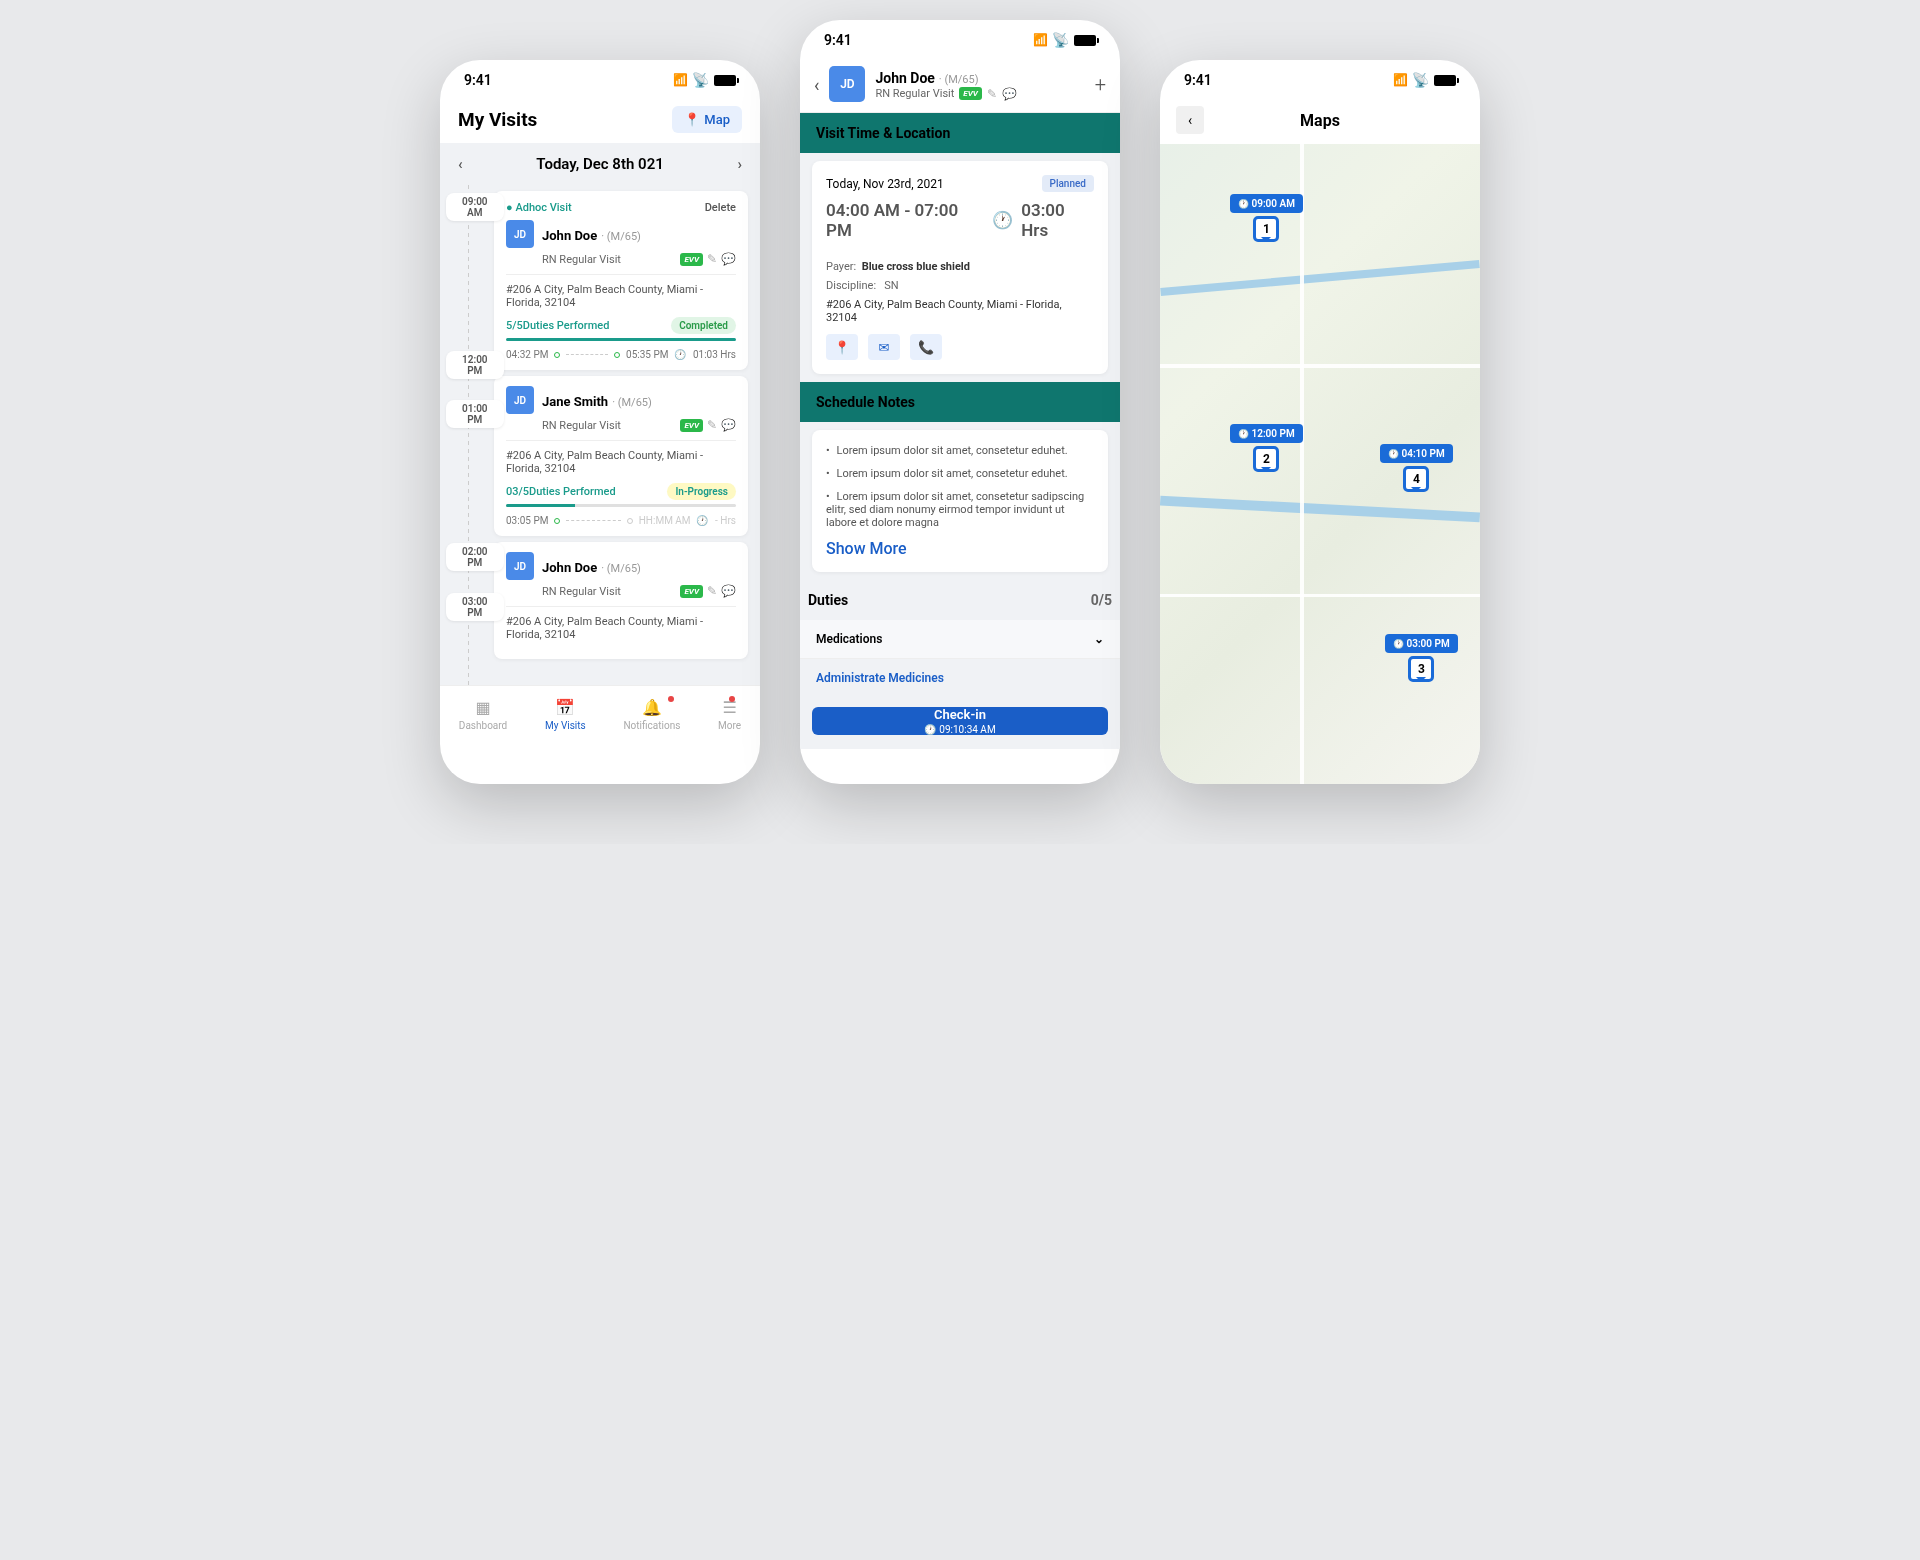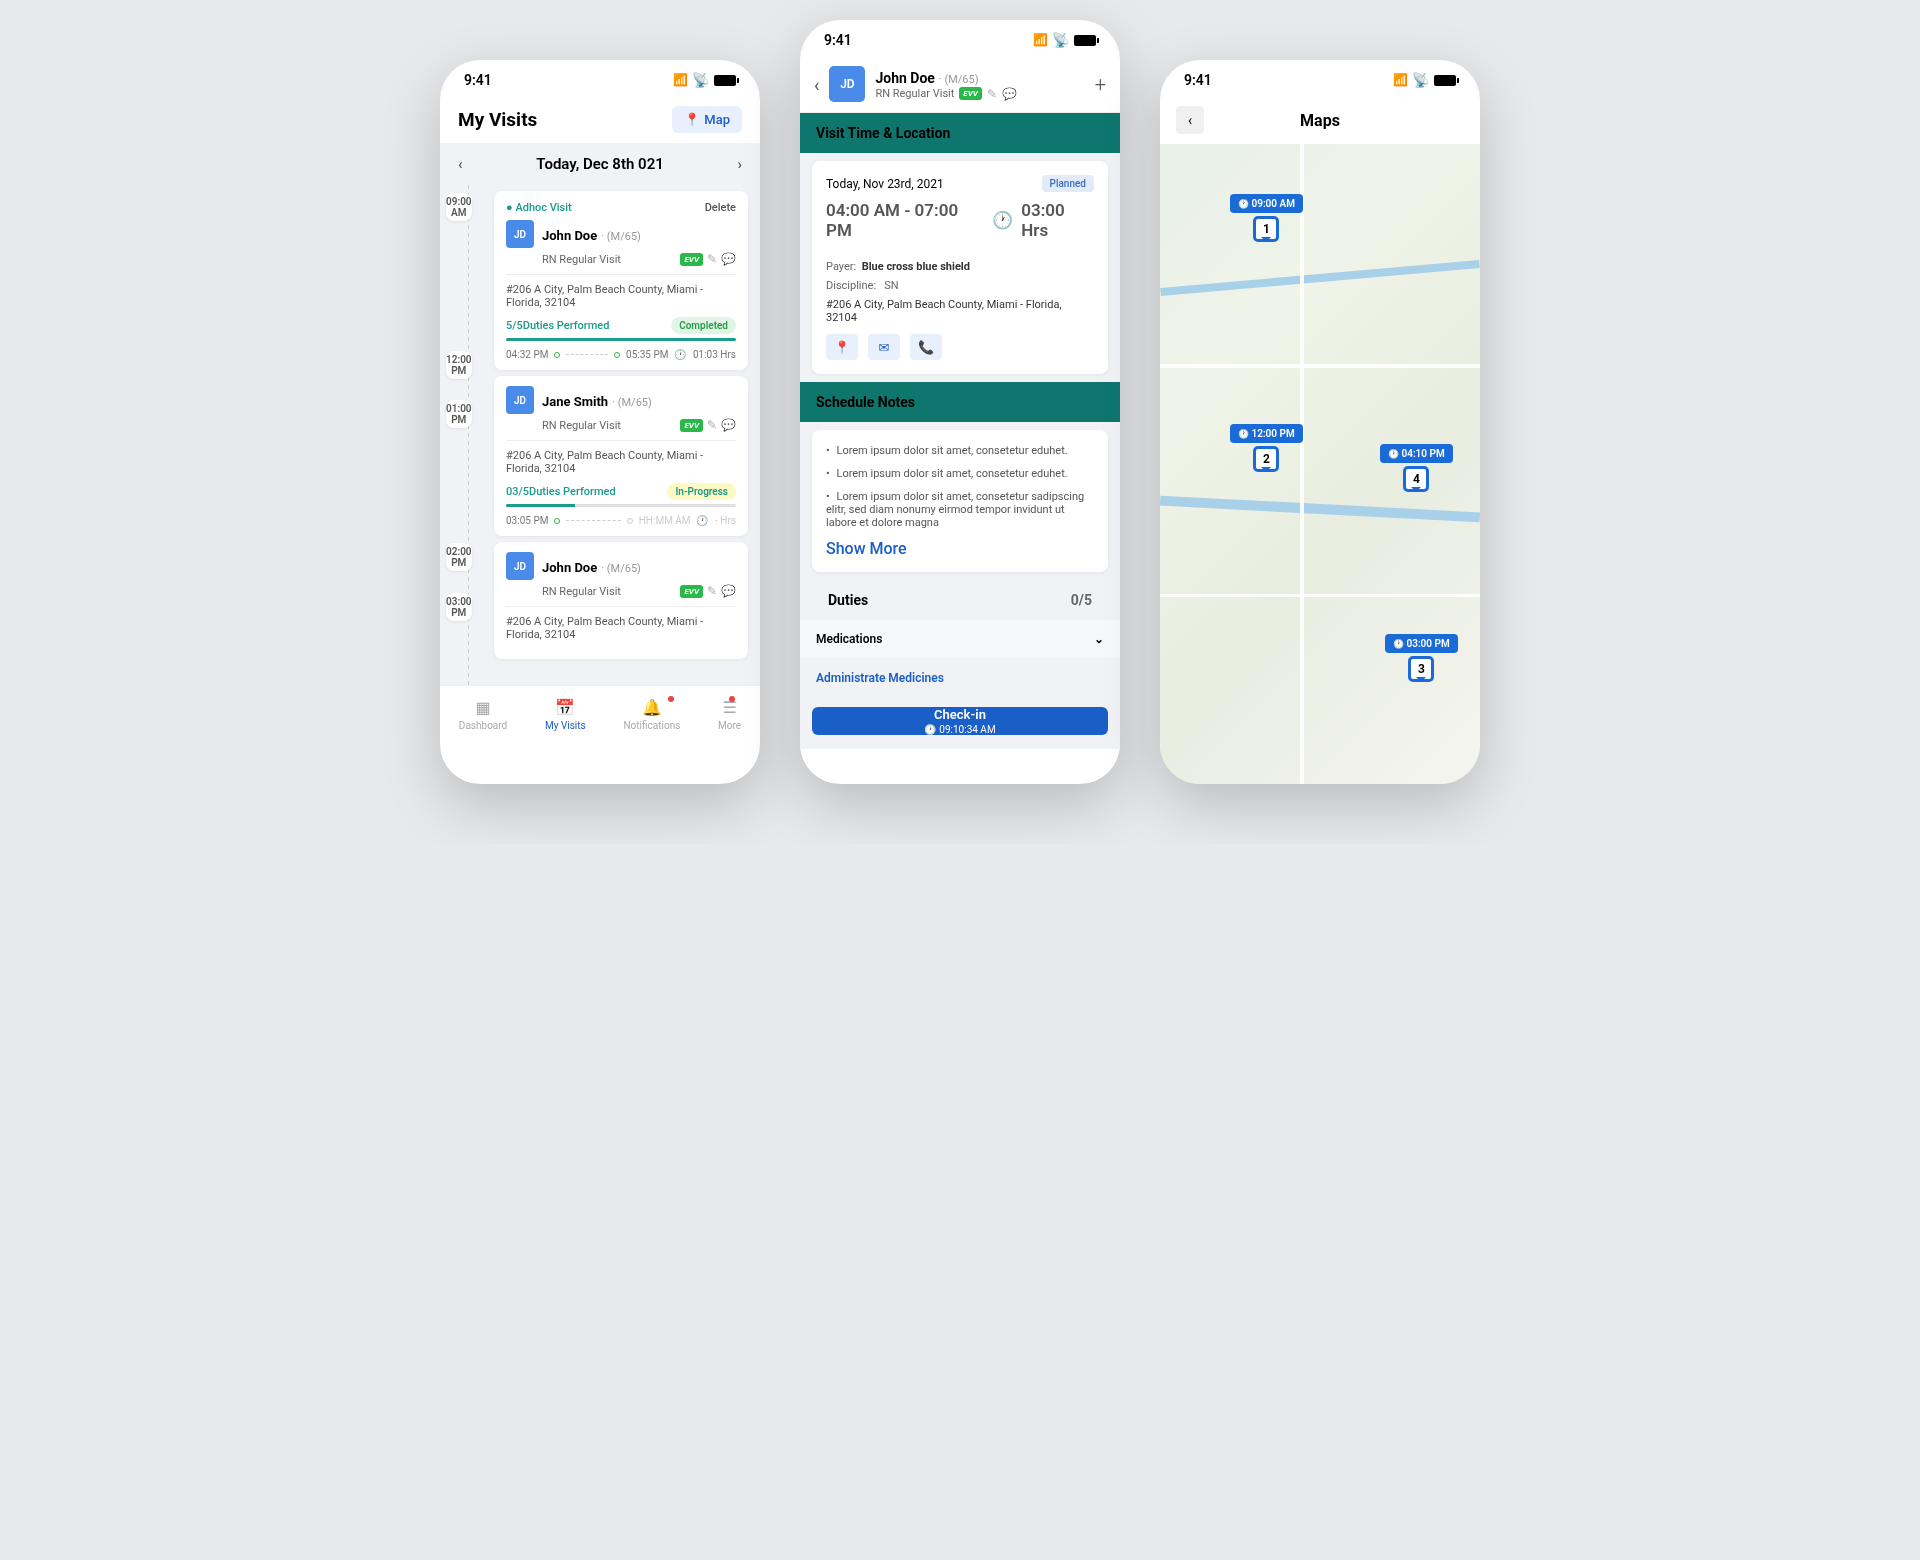--- a/index.html
+++ b/index.html
@@ -11,21 +11,21 @@
 .wifi{font-size:14px}
 .battery{width:22px;height:11px;background:#000;border-radius:2px;position:relative}
 .battery::after{content:'';position:absolute;right:-3px;top:3px;width:2px;height:5px;background:#000;border-radius:0 1px 1px 0}
 .header{display:flex;justify-content:space-between;align-items:center;padding:10px 18px}
 .header h1{font-size:19px;font-weight:700}
 .map-btn{background:#e8f0fd;color:#1a5ec7;padding:6px 12px;border-radius:6px;font-size:13px;font-weight:500;display:flex;align-items:center;gap:4px}
 .date-nav{display:flex;justify-content:space-between;align-items:center;padding:12px 18px;background:#f0f2f5}
 .chevron{font-size:18px;color:#555;cursor:pointer}
 .date-nav span{font-weight:600;font-size:15px}
 .visits-body{background:#f0f2f5;position:relative;padding-left:6px;height:500px;overflow:hidden}
-.time-badge{position:absolute;left:6px;background:#fff;border-radius:8px;padding:3px 0;font-size:10px;font-weight:600;color:#555;text-align:center;line-height:1.1;box-shadow:0 1px 3px rgba(0,0,0,0.08)}
+.time-badge{position:absolute;left:6px;background:#fff;border-radius:8px;padding:3px 16px;font-size:10px;font-weight:600;color:#555;text-align:center;line-height:1.1;box-shadow:0 1px 3px rgba(0,0,0,0.08)}
 .timeline-line{position:absolute;left:28px;top:0;bottom:0;width:1px;background:repeating-linear-gradient(to bottom,#ccc 0,#ccc 4px,transparent 4px,transparent 8px)}
 .visit-card{background:#fff;margin:6px 12px 6px 48px;border-radius:8px;padding:10px 12px;box-shadow:0 1px 4px rgba(0,0,0,0.06)}
 .adhoc-row{display:flex;justify-content:space-between;align-items:center;font-size:11px;margin-bottom:6px}
 .adhoc-label{color:#1a9b8b;font-weight:500}
 .adhoc-label::before{content:'● '}
 .delete-link{color:#555;font-weight:500}
 .patient-row{display:flex;align-items:center;gap:8px;margin-bottom:4px}
 .avatar{width:28px;height:28px;background:#4a8ae8;color:#fff;border-radius:4px;font-size:10px;font-weight:600;display:flex;align-items:center;justify-content:center}
 .patient-name{font-weight:700;font-size:13px}
 .patient-meta{color:#999;font-size:11px}
@@ -65,21 +65,21 @@
 .planned-badge{background:#e3ebf8;color:#3a6bc7;font-size:10px;font-weight:500;padding:3px 8px;border-radius:4px}
 .detail-time{font-size:17px;color:#555;font-weight:600;margin-bottom:20px;display:flex;align-items:center;gap:8px}
 .detail-info{font-size:11px;color:#666;margin-bottom:6px}
 .detail-info b{color:#333;font-weight:700}
 .action-icons{display:flex;gap:10px;margin-top:10px}
 .action-icon{width:32px;height:26px;background:#e8f0fd;color:#1a5ec7;border-radius:4px;display:flex;align-items:center;justify-content:center;font-size:13px}
 .notes-list{font-size:11px;color:#555}
 .notes-list li{margin-bottom:10px;list-style:none}
 .notes-list li::before{content:'• ';margin-right:4px}
 .show-more{color:#1a5ec7;font-size:16px;font-weight:500;margin-top:4px}
-.duties-header{display:flex;justify-content:space-between;padding:12px 28px;font-weight:700;font-size:14px;background:#f0f2f5}
+.duties-header{display:flex;justify-content:space-between;padding:12px 8px;font-weight:700;font-size:14px;background:#f0f2f5}
 .duties-count{color:#666}
 .duty-item{padding:12px 16px;font-size:12px;font-weight:600;display:flex;justify-content:space-between;border-bottom:1px solid #eee;background:#f7f8fa}
 .duty-sub{padding:12px 16px;font-size:12px;font-weight:600;color:#1a5ec7}
 .checkin-btn{margin:10px 12px;background:#1a5ec7;color:#fff;border-radius:6px;text-align:center;font-weight:600;font-size:13px}
 .checkin-time{font-size:10px;font-weight:400;margin-top:2px}
 
 .maps-header{display:flex;align-items:center;padding:10px 16px}
 .maps-back{width:28px;height:28px;background:#f0f0f0;border-radius:4px;display:flex;align-items:center;justify-content:center;font-size:14px}
 .maps-title{flex:1;text-align:center;font-weight:700;font-size:16px;margin-left:-28px}
 .map-container{height:640px;position:relative;background:linear-gradient(135deg,#e8f0e8 0%,#f0f4e8 30%,#e8ede0 60%,#f5f5f0 100%)}

